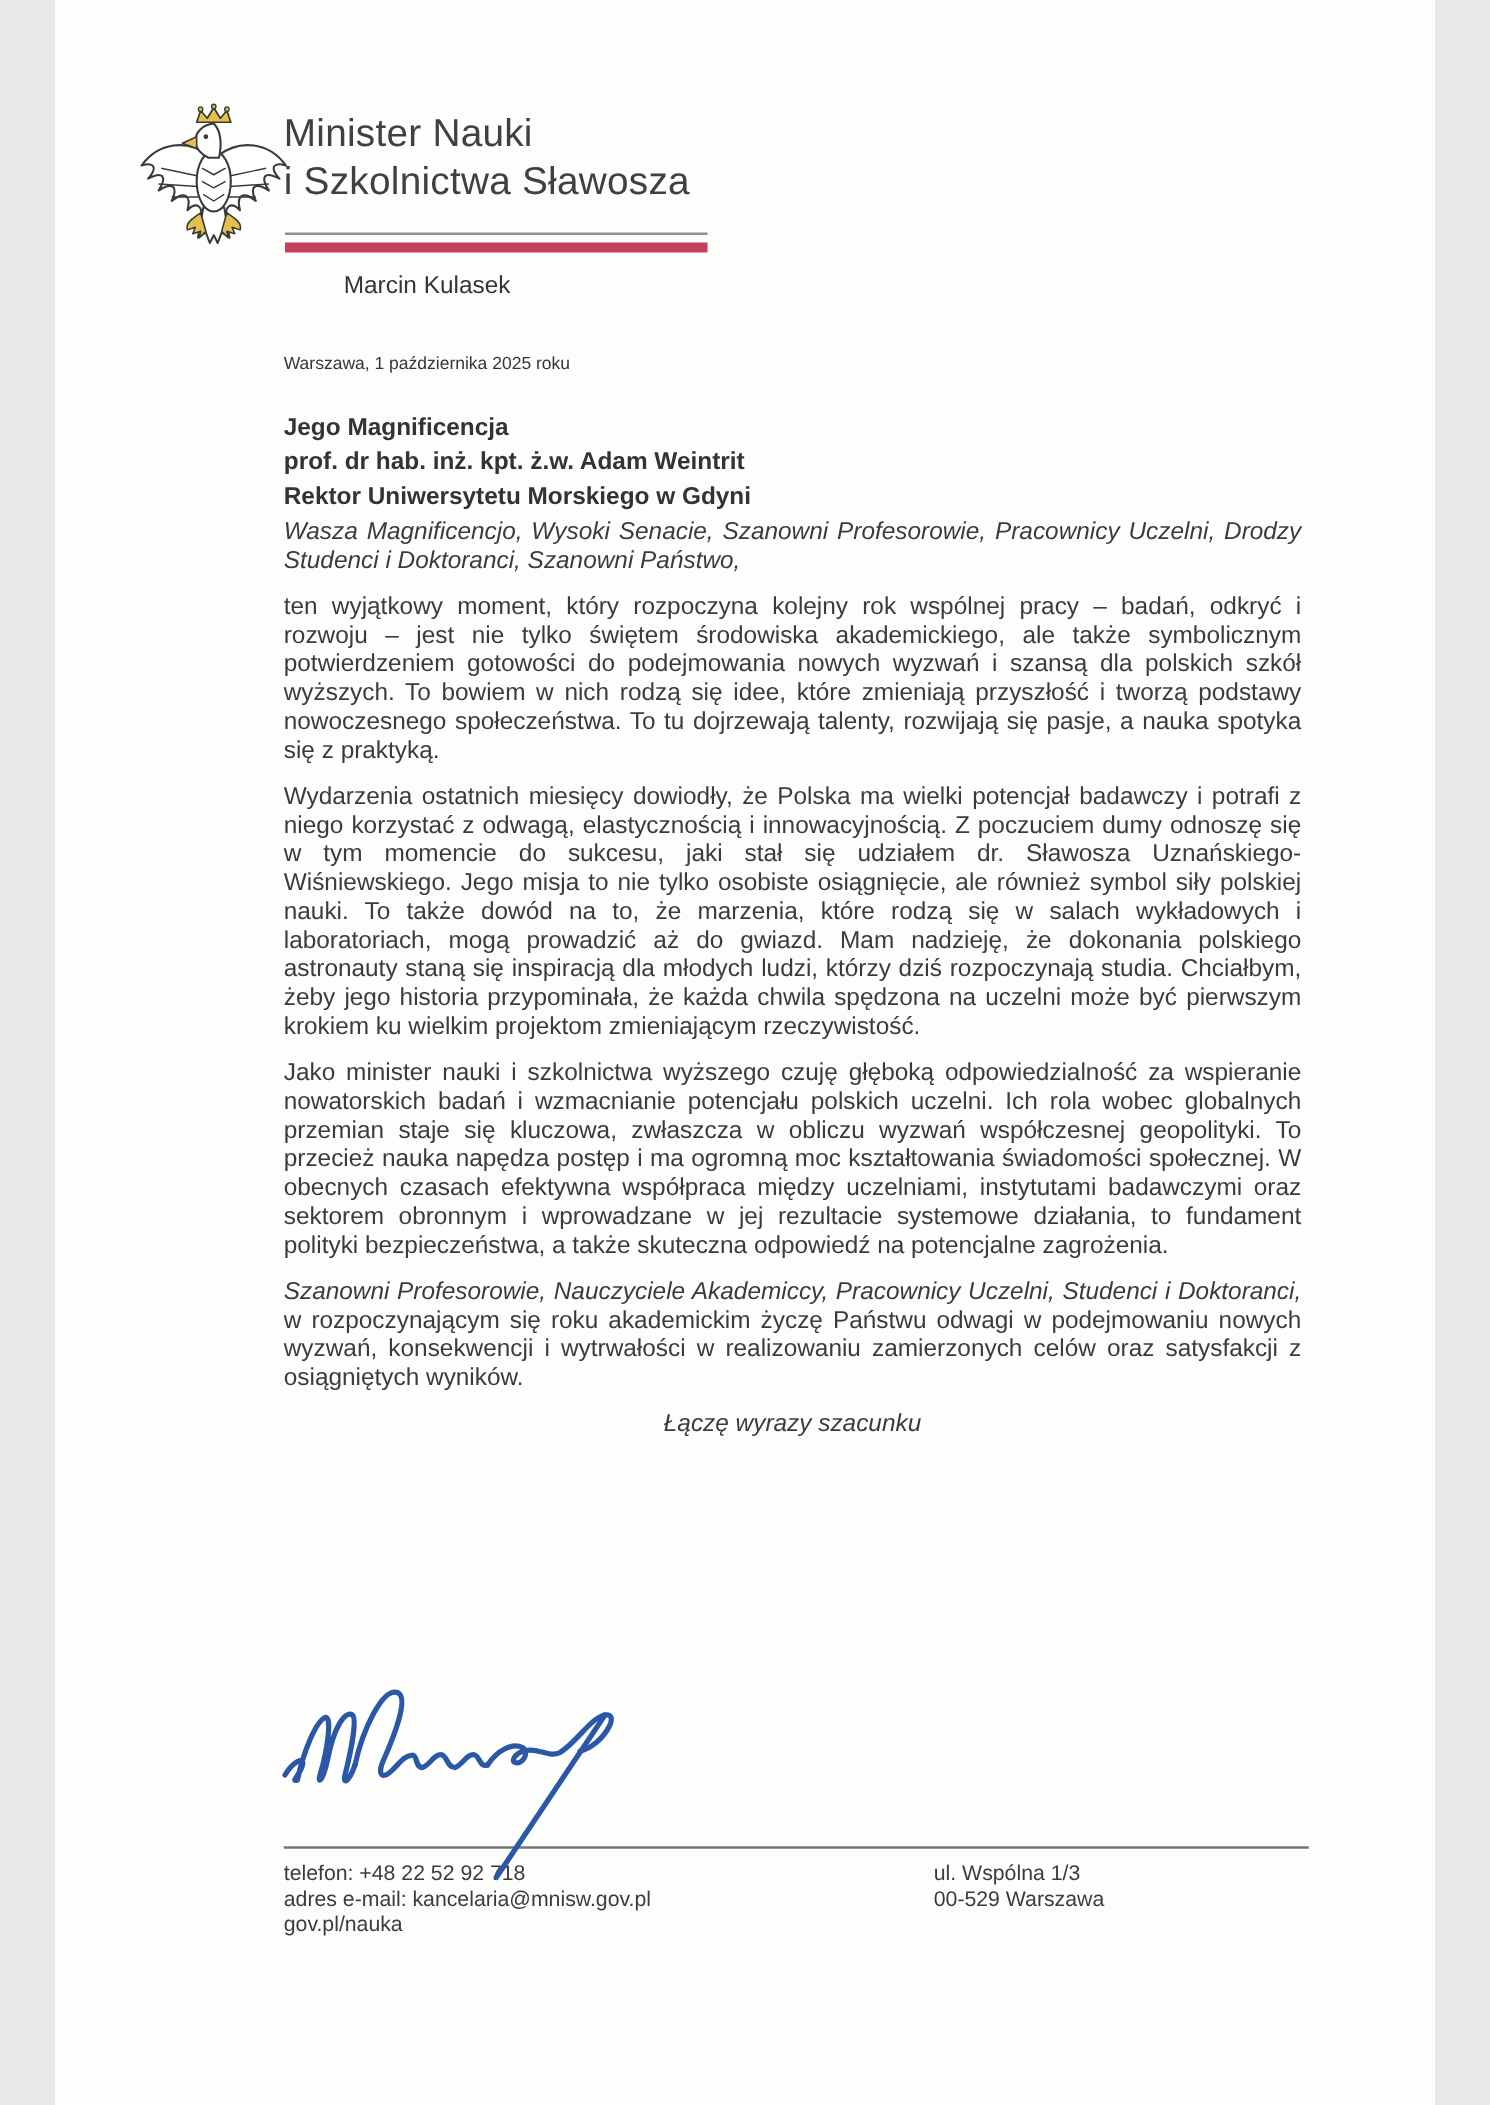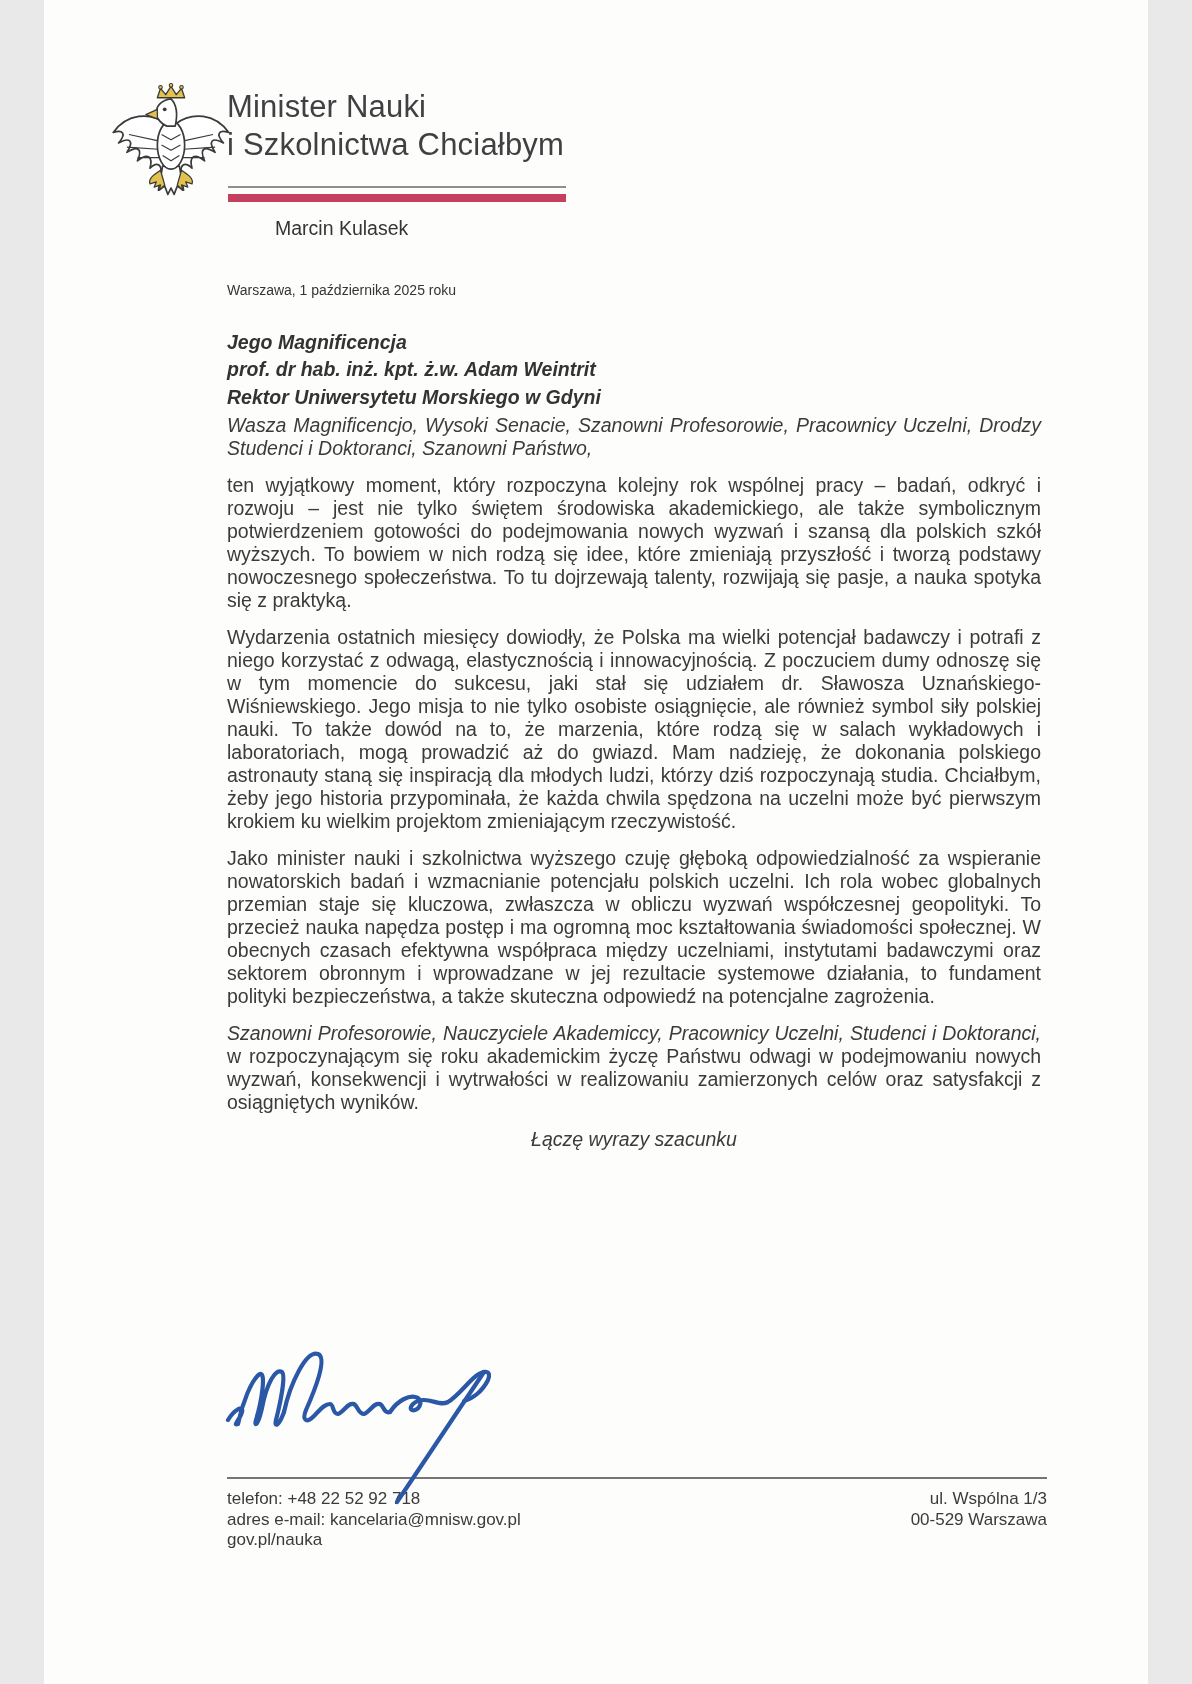--- a/index.html
+++ b/index.html
@@ -13,37 +13,37 @@
     overflow:hidden;
   }
   
   .emblem{position:absolute;left:64px;top:82px;width:126px;height:124px;}
   .ministry{position:absolute;left:183px;top:88px;font-size:31px;line-height:38px;color:#403f42;letter-spacing:.2px;}
   .rule-thin{position:absolute;left:184px;top:186px;width:338px;height:2px;background:#8f8f8f;}
   .rule-red{position:absolute;left:184px;top:194px;width:338px;height:8px;}
   
   .sender{position:absolute;left:183px;top:217px;font-size:19.5px;color:#353535;margin-left:48px;}
   .dateline{position:absolute;left:183px;top:282px;font-size:14px;color:#353535;}
-  .addressee{position:absolute;left:183px;top:329px;font-size:19.5px;font-weight:bold;line-height:27.4px;color:#333;font-style:italic;}
+  .addressee{position:absolute;left:183px;top:329px;font-size:19.5px;font-weight:bold;line-height:27.4px;color:#333;}
   
   .body{
     position:absolute;left:183px;top:414px;width:814px;
     font-size:19.5px;line-height:23px;text-align:justify;
     color:#3b3b3b;
   }
   .body p{margin:0 0 14px 0;}
   .salutation{font-style:italic;}
   .italic-lead{font-style:italic;}
   .valediction{font-style:italic;text-align:center;margin-top:2px;}
   
   .signature{position:absolute;left:178px;top:1342px;z-index:3;}
   
   .footer-line{position:absolute;left:183px;top:1477px;width:820px;height:2px;background:#757575;z-index:1;}
   .footer-left{position:absolute;left:183px;top:1489px;font-size:17px;line-height:20.6px;color:#3b3b3b;}
-  .footer-right{position:absolute;left:703px;top:1489px;width:300px;font-size:17px;line-height:20.6px;color:#3b3b3b;text-align:right;}
+  .footer-right{position:absolute;left:703px;top:1489px;width:300px;font-size:17px;line-height:20.6px;color:#3b3b3b;}
 </style>
 </head>
 <body>
 
 <div class="page">
 
   <div class="emblem">
     <svg viewBox="0 0 120 118" width="126" height="124">
       <g stroke="#3a3a3a" stroke-width="1.6" stroke-linejoin="round">
 
@@ -69,21 +69,21 @@
         <path d="M47,15 L50,6 L55,12 L60,4 L65,12 L70,6 L73,15 Z" fill="#e2c24c" stroke-width="1.3"></path>
         <circle cx="50" cy="5" r="1.7" fill="#e2c24c" stroke-width="1"></circle>
         <circle cx="60" cy="3" r="1.7" fill="#e2c24c" stroke-width="1"></circle>
         <circle cx="70" cy="5" r="1.7" fill="#e2c24c" stroke-width="1"></circle>
       </g>
     </svg>
   </div>
 
   <div class="ministry">
     <div>Minister Nauki</div>
-    <div>i Szkolnictwa Chciałbym</div>
+    <div>i Szkolnictwa Sławosza</div>
   </div>
   <div class="rule-thin"></div>
   <div class="rule-red" style="background: rgb(196, 64, 94);"></div>
 
   <div class="sender">Marcin Kulasek</div>
   <div class="dateline">Warszawa, 1 października 2025 roku</div>
 
   <div class="addressee">
     <div>Jego Magnificencja</div>
     <div>prof. dr hab. inż. kpt. ż.w. Adam Weintrit</div>

